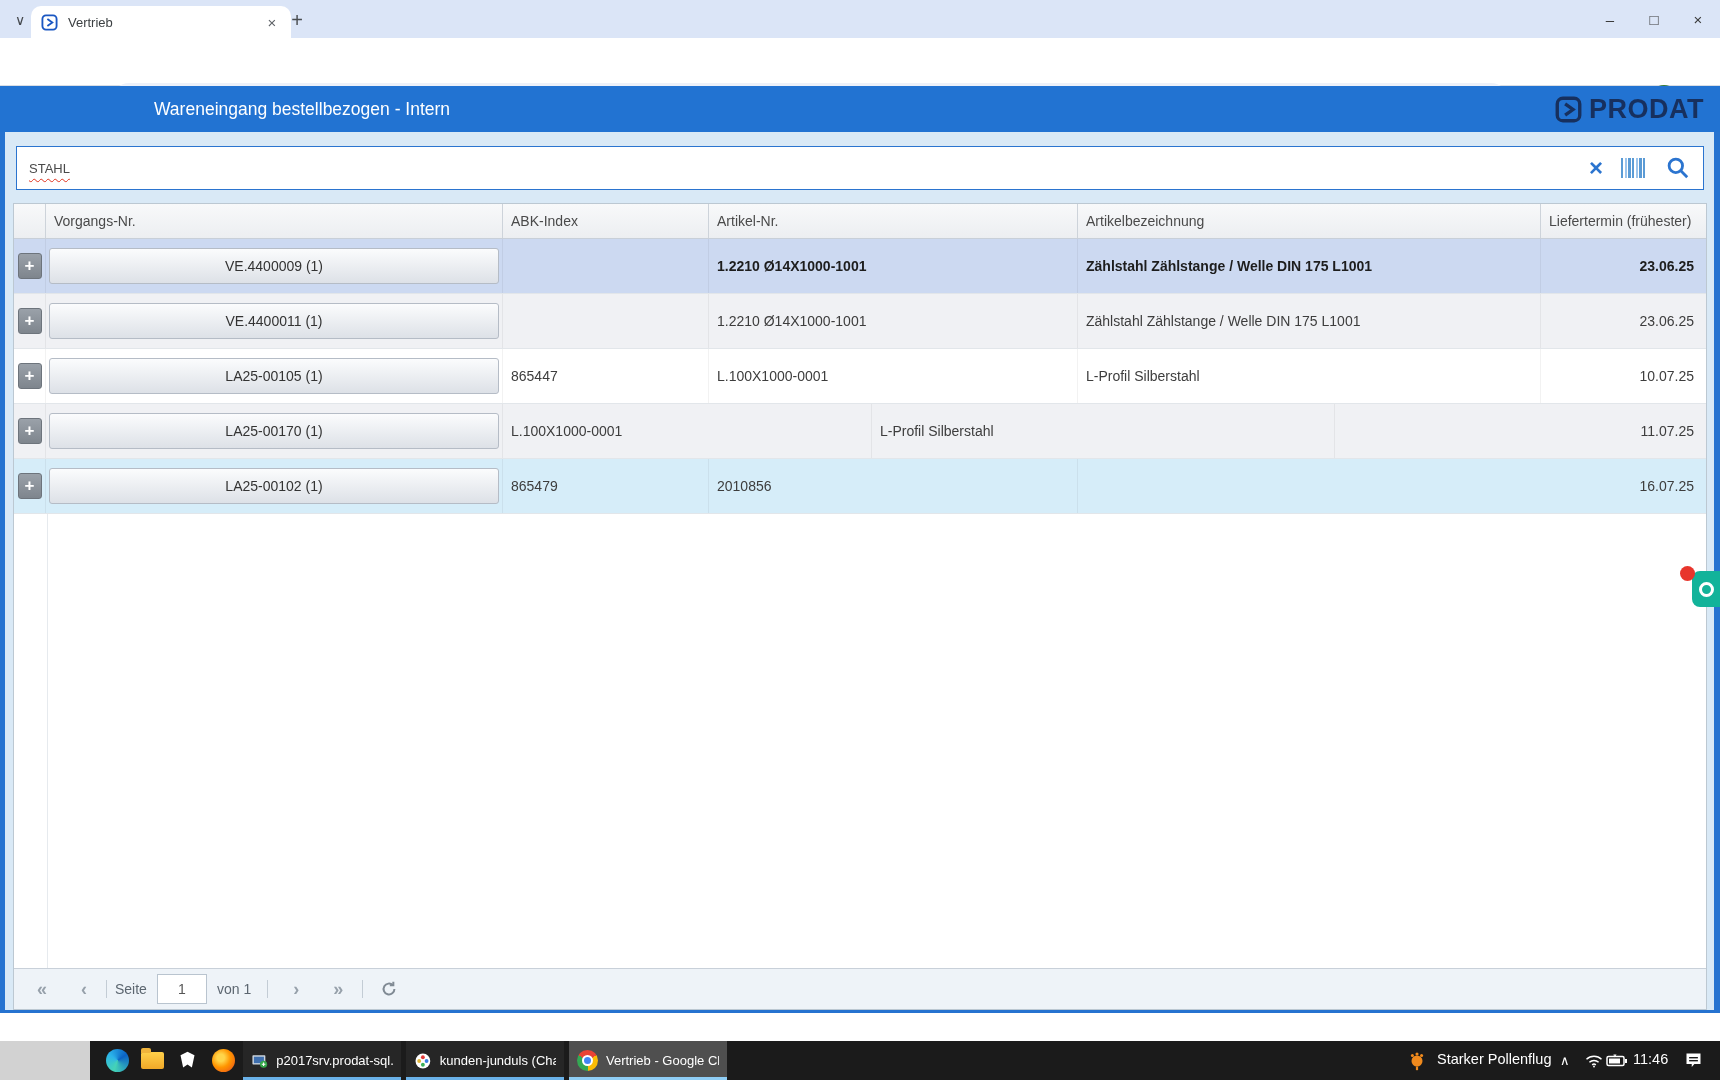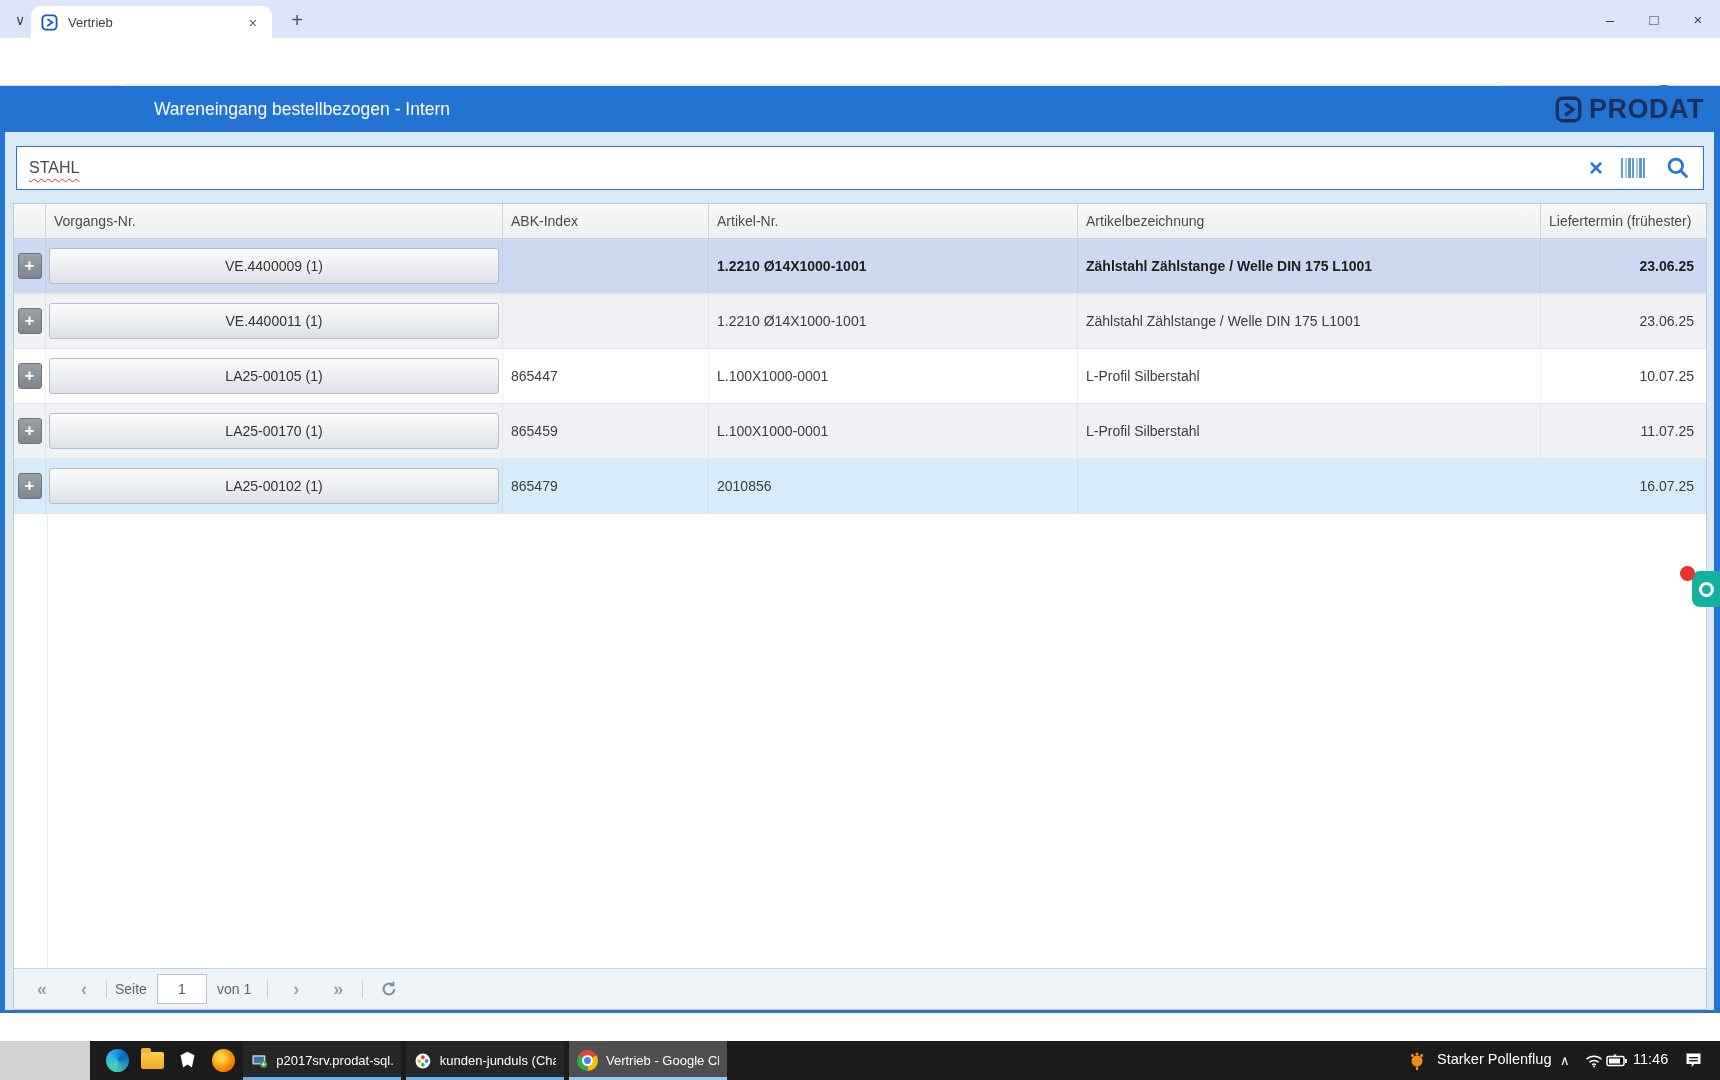--- a/index.html
+++ b/index.html
@@ -4,21 +4,21 @@
 <style>
   html,body{margin:0;padding:0;background:#000;}
   #screen{position:relative;width:1720px;height:1080px;overflow:hidden;
           font-family:"Liberation Sans",sans-serif;background:#fff;}
   .abs{position:absolute;box-sizing:border-box;}
 
   
   .tabstrip{left:0;top:0;width:1720px;height:38px;background:#dbe5f7;}
   .tab-search{left:8px;top:8px;width:24px;height:24px;display:flex;align-items:center;justify-content:center;
               color:#45494e;font-size:14px;border-radius:50%;}
-  .tab{left:31px;top:6px;width:241px;height:32px;background:#fff;border-radius:10px 10px 0 0;
+  .tab{left:31px;top:6px;width:260px;height:32px;background:#fff;border-radius:10px 10px 0 0;
        display:flex;align-items:center;padding:8px 10px;}
   .favicon-svg{flex:0 0 auto;}
   .tab-title{font-size:13px;color:#3c4043;margin-left:10px;flex:1;}
   .tab-close{color:#5f6368;font-size:15px;width:18px;text-align:center;border-radius:50%;}
   .newtab{left:284px;top:7px;width:26px;height:26px;display:flex;align-items:center;justify-content:center;
           font-size:20px;color:#4a4d51;}
   .win-controls{right:0;top:0;height:38px;display:flex;}
   .win-btn{width:44px;height:38px;display:flex;align-items:center;justify-content:center;
            color:#3b3b3b;font-size:15px;}
 
@@ -49,21 +49,21 @@
   .hdr-back{font-size:20px;font-weight:bold;padding-bottom:2px;}
   .app-title{left:154px;top:86px;height:46px;line-height:46px;color:#fff;font-size:17.5px;}
   .brand{right:16px;top:86px;height:46px;display:flex;align-items:center;gap:7px;}
   .brand-text{font-size:27px;font-weight:bold;color:#17305e;letter-spacing:.5px;}
 
   
   .app-body{left:0;top:132px;width:1720px;height:881px;background:#d9e9f6;
             border-left:5px solid #2673d0;border-right:6px solid #2673d0;border-bottom:3px solid #2673d0;}
   .search-box{left:16px;top:146px;width:1688px;height:44px;background:#fff;border:1px solid #2b74cf;
               display:flex;align-items:center;padding:0 12px;}
-  .search-text{font-size:16px;color:#4a4a4a;flex:1;}
+  .search-text{font-size:13px;color:#4a4a4a;flex:1;}
   .search-text span{text-decoration:underline wavy #e0331f 1px;text-underline-offset:5px;}
   .sbx-icon{margin-left:18px;display:flex;align-items:center;}
   .clear-x{color:#2b74cf;font-size:24px;font-weight:bold;line-height:1;}
   .barcode{width:26px;height:20px;background:repeating-linear-gradient(90deg,
             #5b9bd5 0 2px,transparent 2px 4px,#9cc4ec 4px 6px,transparent 6px 7px,
             #5b9bd5 7px 10px,transparent 10px 11px);}
 
   
   .grid{left:13px;top:203px;width:1694px;height:807px;background:#fff;border:1px solid #bcc8d2;
         display:flex;flex-direction:column;}
@@ -289,21 +289,20 @@
       <div class="c w-term">10.07.25</div>
     </div>
 
     <div class="grid-row r3">
       <div class="c w-plus">
           <div class="plus-btn">+</div>
         </div>
       <div class="c w-vorg c-vorg-pad">
           <button class="vorgang-btn">LA25-00170 (1)</button>
         </div>
-      <div class="c w-abk">865459</div>
       <div class="c w-art">L.100X1000-0001</div>
       <div class="c w-bez">L-Profil Silberstahl</div>
       <div class="c w-term">11.07.25</div>
     </div>
 
     <div class="grid-row r4">
       <div class="c w-plus">
           <div class="plus-btn">+</div>
         </div>
       <div class="c w-vorg c-vorg-pad">

